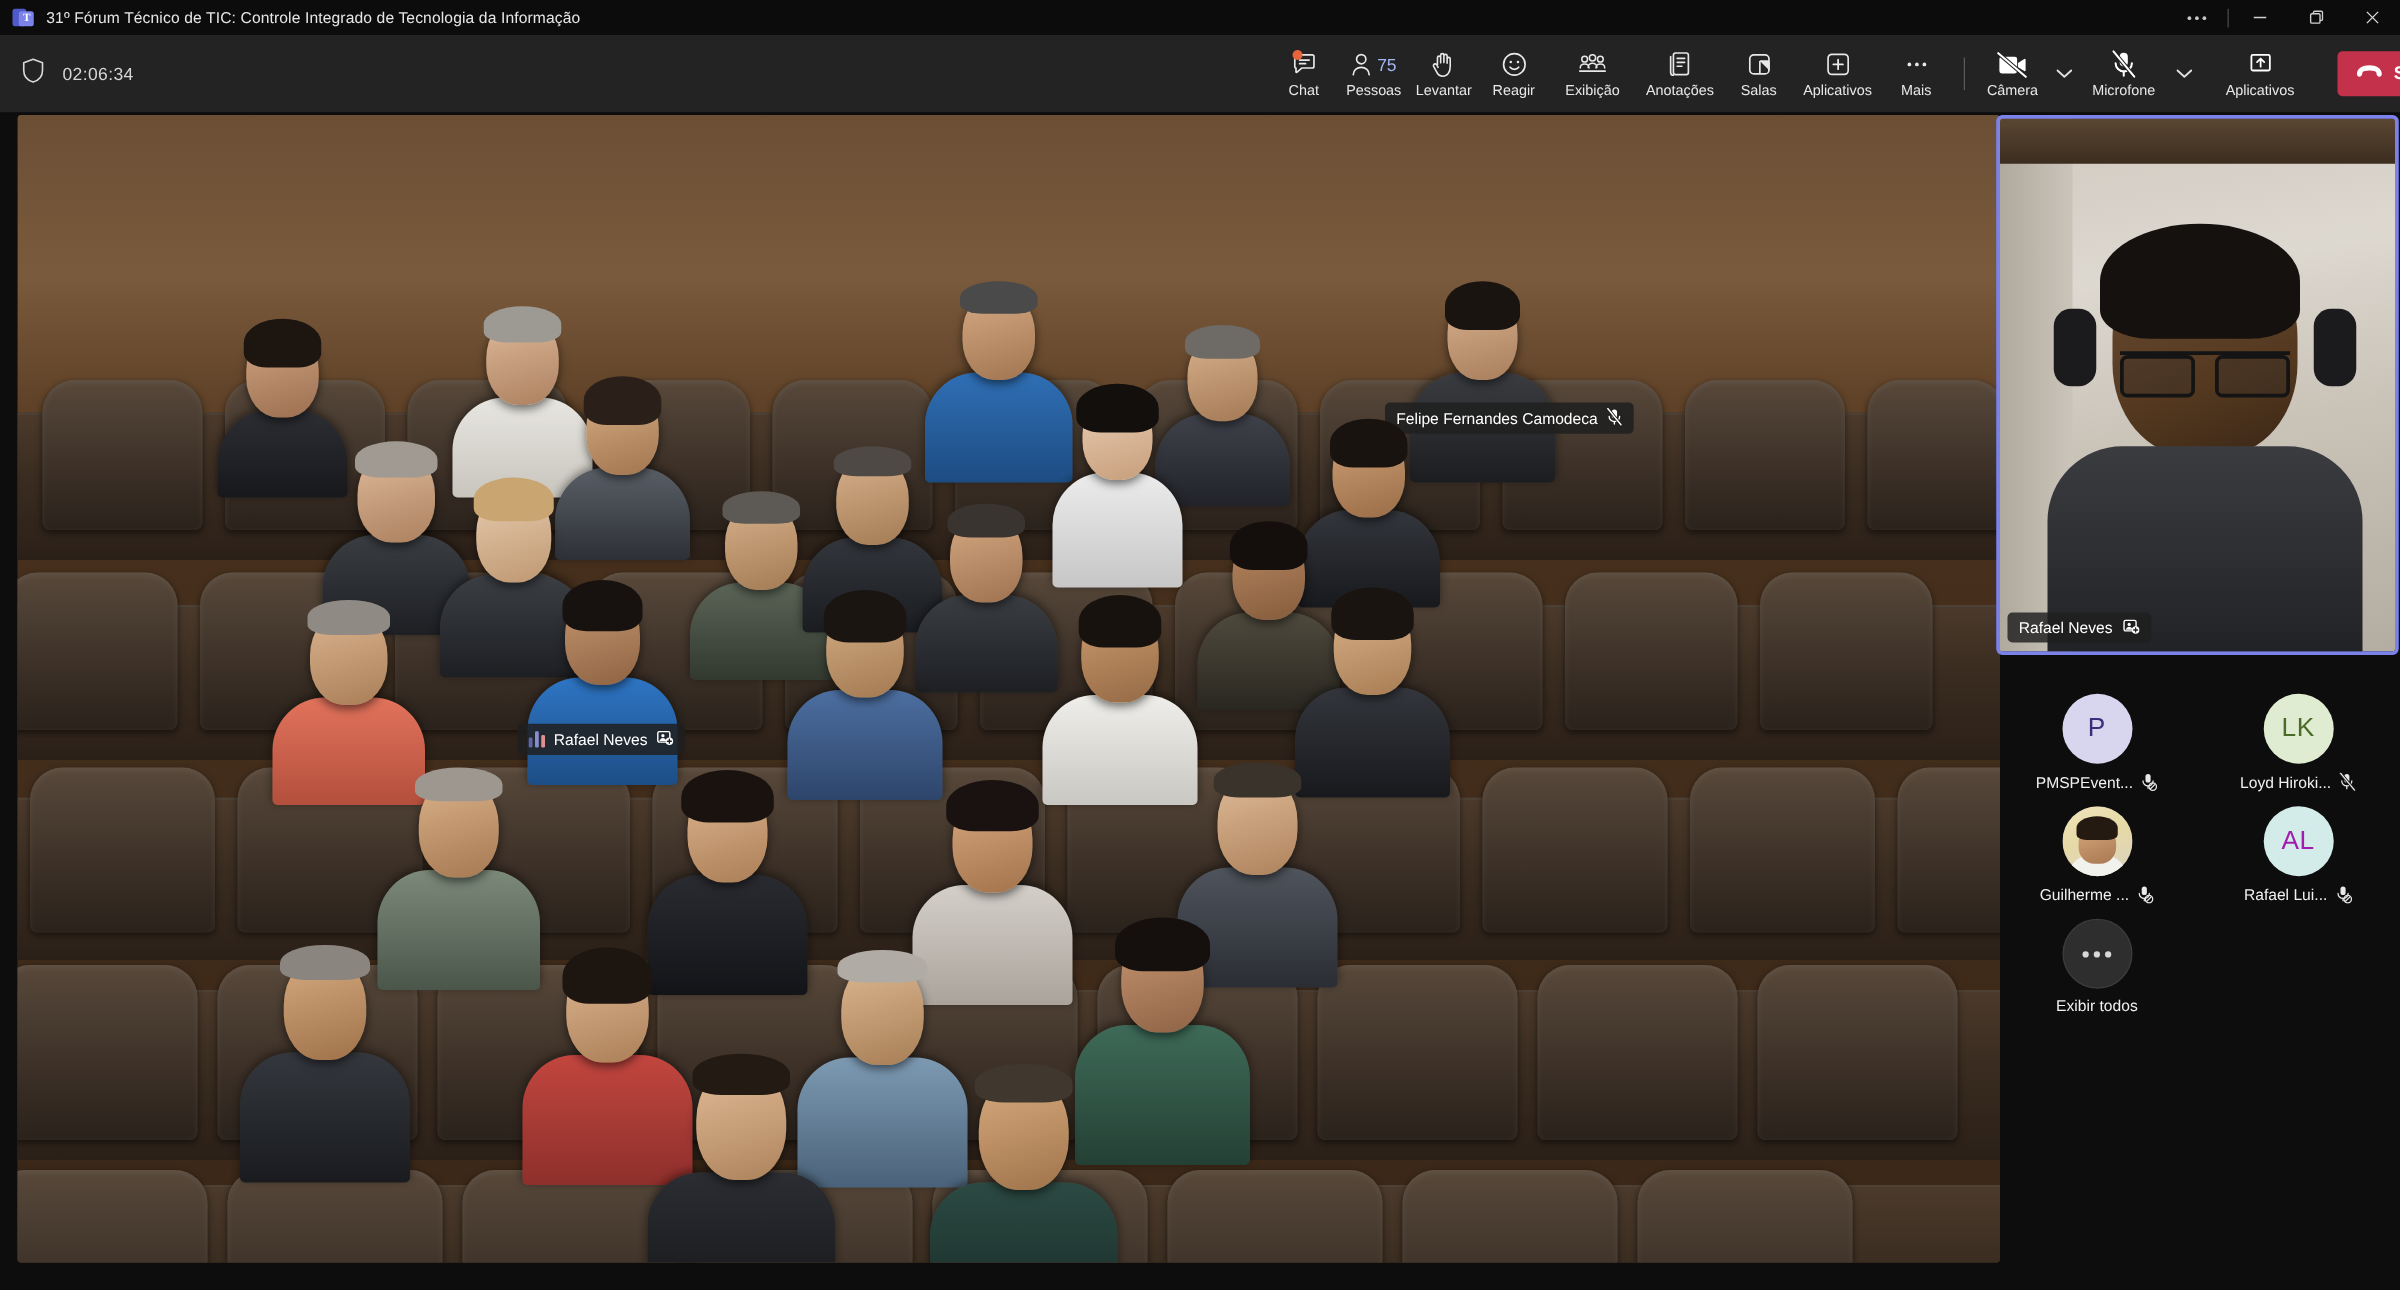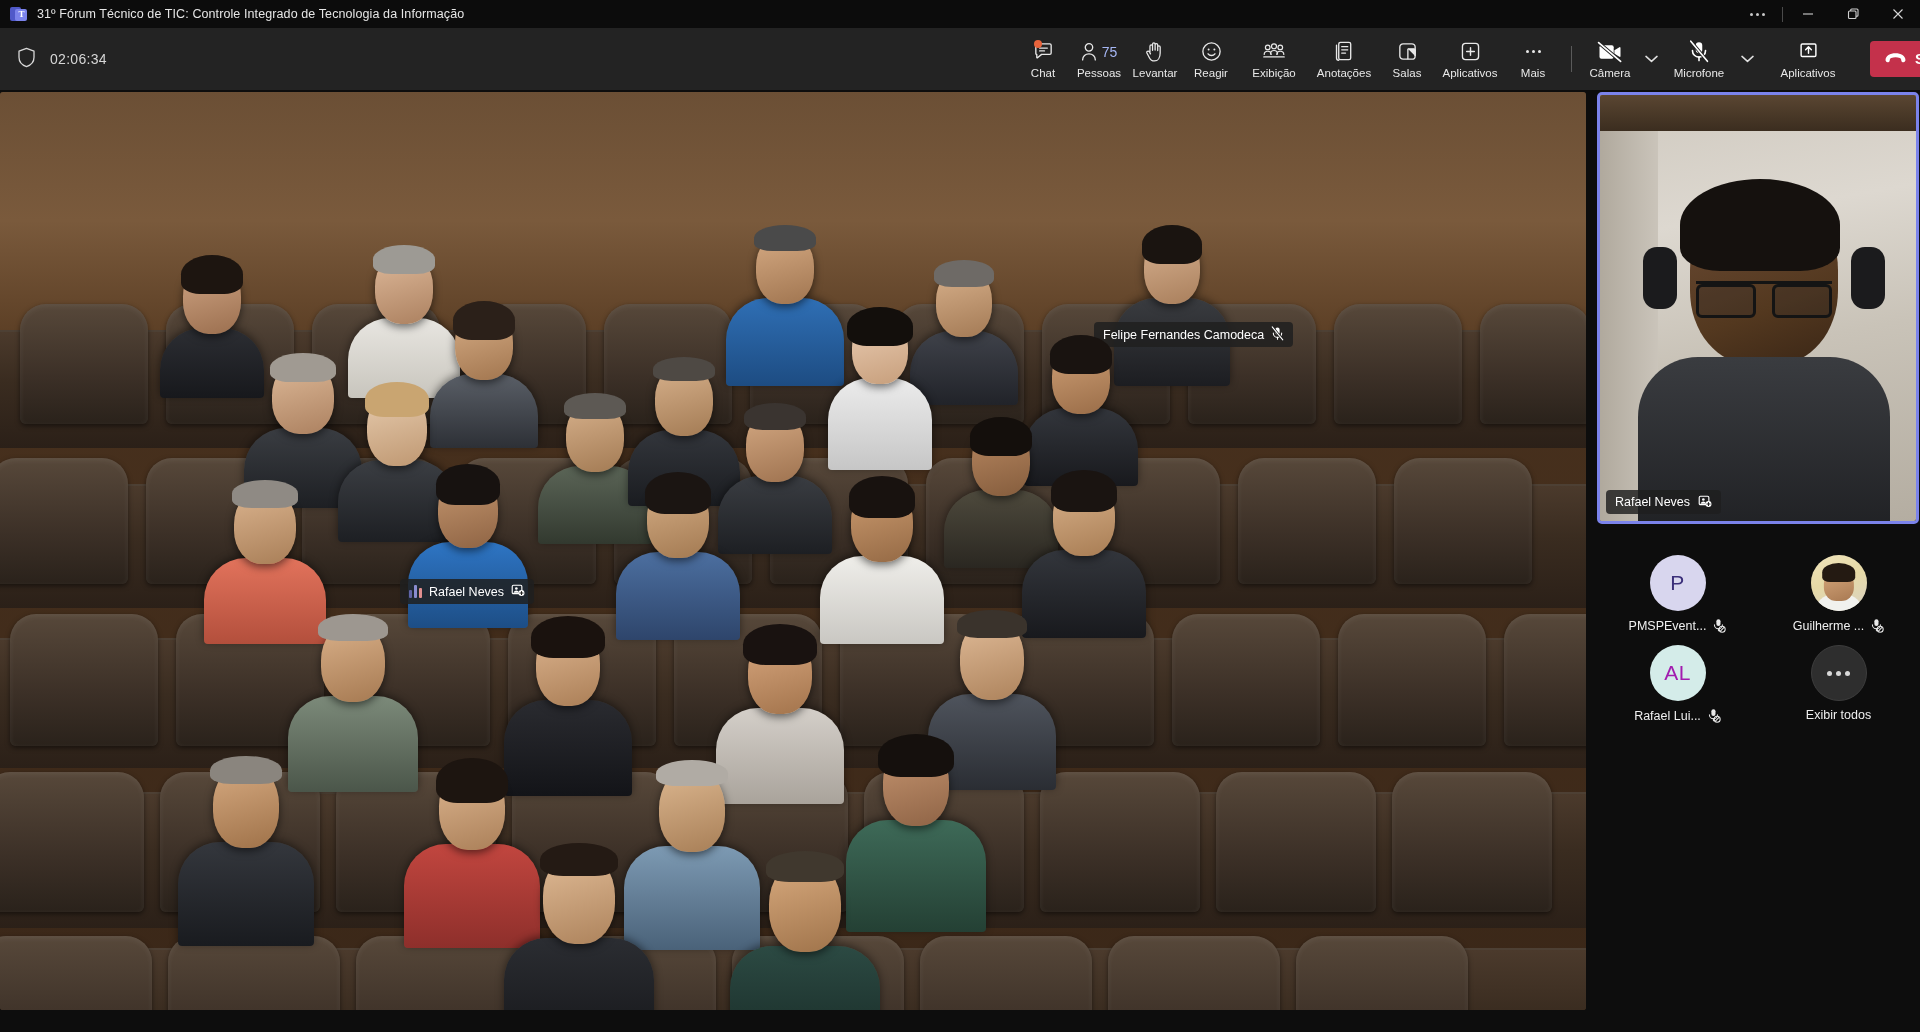--- a/index.html
+++ b/index.html
@@ -89,21 +89,21 @@
   }
   #leave-main {
     display: flex; align-items: center; gap: 8px; padding: 0 16px 0 14px; height: 36px;
   }
   #leave-label { font-size: 14.5px; font-weight: bold; color: #fff; }
 
   
   #stage { position: absolute; top: 90px; left: 0; width: 1920px; height: 942px; background: #0d0d0d; }
 
   #main-video {
-    position: absolute; left: 0; top: 2px; width: 1586px; height: 918px;
+    position: absolute; left: 14px; top: 2px; width: 1586px; height: 918px;
     border-radius: 3px; overflow: hidden;
     background: #3a2a1c;
   }
   
   #aud-wall {
     position: absolute; inset: 0;
     background:
       linear-gradient(180deg,#6b4f35 0%, #7a5a3c 14%, #5d4026 26%, #47301d 33%, #3a2718 100%);
   }
   .row-band {
@@ -788,20 +788,37 @@
             <path d="M6.4 11.5v2" stroke="#e8e8e8" stroke-width="1.1" stroke-linecap="round"></path>
             <circle cx="10.4" cy="12" r="3.2" fill="none" stroke="#e8e8e8" stroke-width="1.1"></circle>
             <path d="M8.5 13.9l3.8-3.8" stroke="#e8e8e8" stroke-width="1.1" stroke-linecap="round"></path>
           </svg>
         </span>
       </div>
     </div>
 
 
 
+    <div class="rtile">
+      <div class="ravatar" style="background:#e0ecd2;color:#4a6b28">
+        <span>LK</span>
+      </div>
+      <div class="rlabelrow">
+        <span class="rname">Loyd Hiroki...</span>
+        <span class="rmic">
+          <svg width="14" height="15" viewBox="0 0 14 16">
+            <rect x="4.2" y="1.2" width="4.4" height="7.4" rx="2.2" fill="#e8e8e8"></rect>
+            <path d="M2.1 7.2a4.3 4.3 0 0 0 8.6 0" fill="none" stroke="#e8e8e8" stroke-width="1.1" stroke-linecap="round"></path>
+            <path d="M6.4 11.5v2.3" stroke="#e8e8e8" stroke-width="1.1" stroke-linecap="round"></path>
+            <path d="M1 .6l12 14.4" stroke="#1f1f1f" stroke-width="2.6" stroke-linecap="round"></path>
+            <path d="M1 .6l12 14.4" stroke="#e8e8e8" stroke-width="1.1" stroke-linecap="round"></path>
+          </svg>
+        </span>
+      </div>
+    </div>
 
     <div class="rtile">
       <div class="ravatar photo">
         <span class="ph-bg" style="background:linear-gradient(160deg,#f0e4bb 0%,#e6d9a6 45%,#d9d2c4 100%)"></span>
         <span class="ph-body" style="background:#f1f1ee"></span>
         <span class="ph-head" style="background:linear-gradient(160deg,#d7a87c,#a87952)"></span>
         <span class="ph-hair" style="background:#241a12"></span>
       </div>
       <div class="rlabelrow">
         <span class="rname">Guilherme ...</span>

